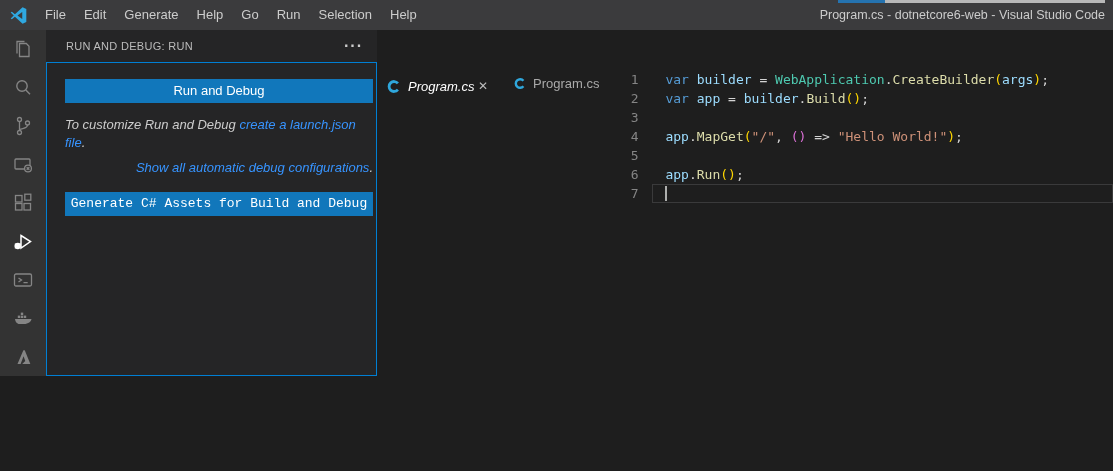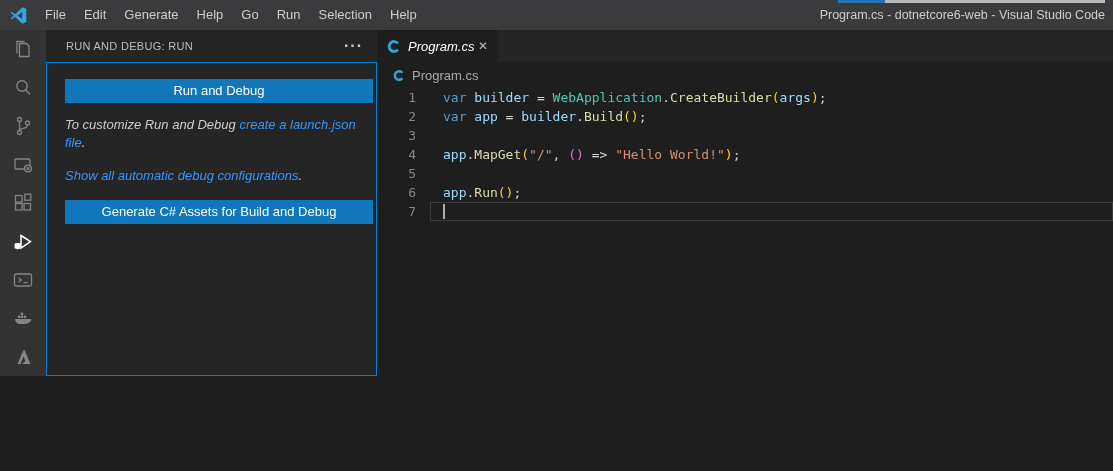--- a/index.html
+++ b/index.html
@@ -32,26 +32,26 @@
   .sidebar{width:331px;background:#252526;position:relative;flex:0 0 auto;}
   .sidebar-header{height:32px;display:flex;align-items:center;padding-left:20px;
     font-size:11px;color:#bcbcbc;letter-spacing:.3px;}
   .more-actions{position:absolute;right:14px;top:2px;color:#cccccc;font-size:16px;font-weight:bold;
     letter-spacing:1px;cursor:pointer;line-height:28px;}
   .debug-panel{position:absolute;top:32px;left:0;right:0;bottom:0;border:1px solid var(--accent);
     background:#252526;padding:16px 3px 0 18px;}
   .vs-button{display:block;width:100%;height:24px;background:var(--button-bg);color:#ffffff;
     border:none;font-family:"Liberation Sans",sans-serif;font-size:13px;cursor:pointer;line-height:24px;text-align:center;}
   .side-para{margin-top:13px;font-size:13px;line-height:18px;color:#cccccc;font-style:italic;}
-  .side-para.link-line{margin-top:15px;}
+  .side-para.link-line{margin-top:7px;text-align:right;}
   .side-link{color:var(--link);cursor:pointer;text-decoration:none;}
-  .gap-top{margin-top:15px;}
+  .gap-top{margin-top:15px;font-family:Liberation Mono, monospace;}
 
   
-  .editor{flex:1 1 auto;background:#1e1e1e;display:flex;flex-direction:column;min-width:0;}
+  .editor{flex:1 1 auto;background:#1e1e1e;display:flex;flex-direction:row;min-width:0;margin-top:40px;}
   .tabbar{height:32px;background:#252526;display:flex;flex:0 0 auto;}
   .tab{width:121px;height:32px;background:#1e1e1e;display:flex;align-items:center;
     padding:0 8px 0 10px;cursor:pointer;}
   .tab-label{font-size:13px;font-style:italic;color:#ffffff;margin-left:6px;white-space:nowrap;}
   .tab-close{margin-left:auto;color:#bdbdbd;font-size:12px;cursor:pointer;padding:0 2px;}
   .breadcrumb{height:26px;display:flex;align-items:center;padding-left:16px;flex:0 0 auto;cursor:pointer;}
   .breadcrumb-label{font-size:13px;color:#a9a9a9;margin-left:6px;}
 
   .code-area{flex:1 1 auto;font-family:"DejaVu Sans Mono","Liberation Mono",monospace;
     font-size:13px;position:relative;}

